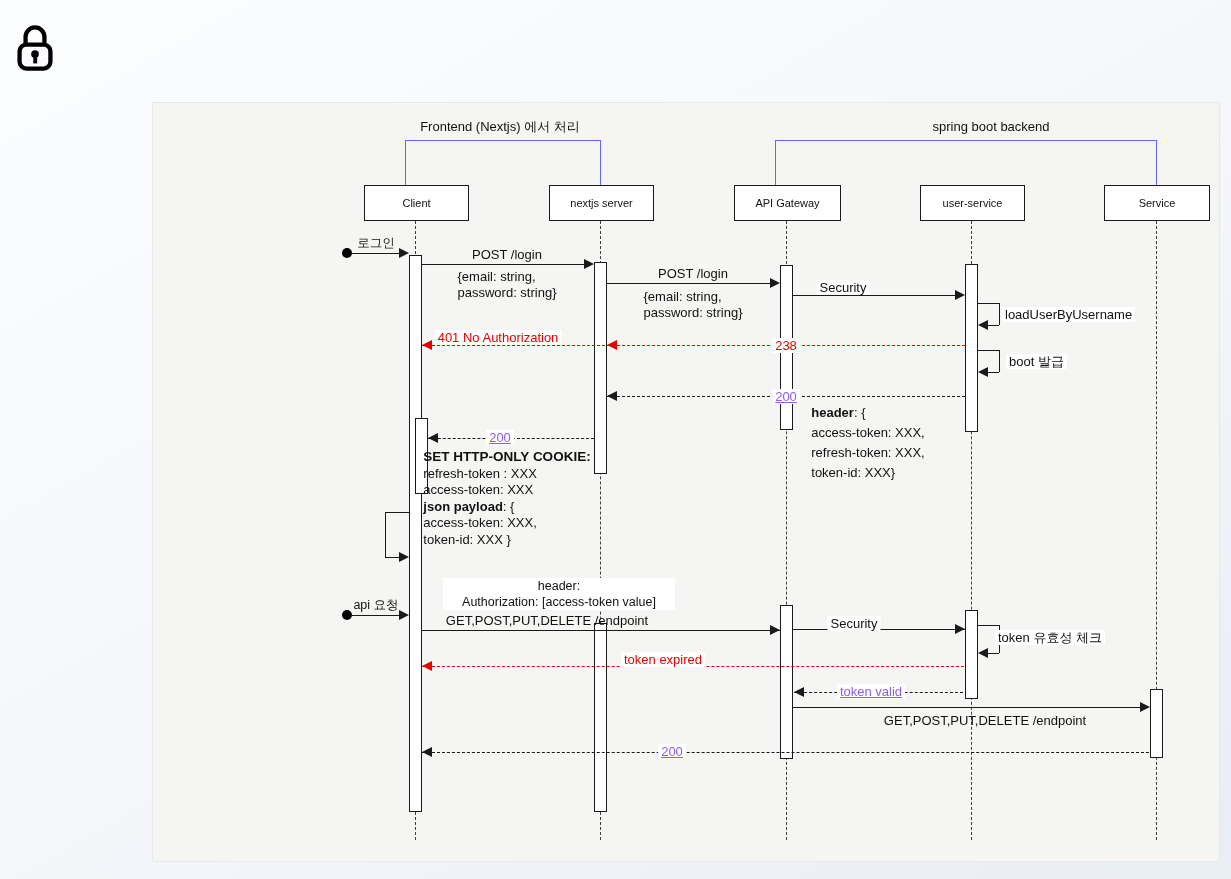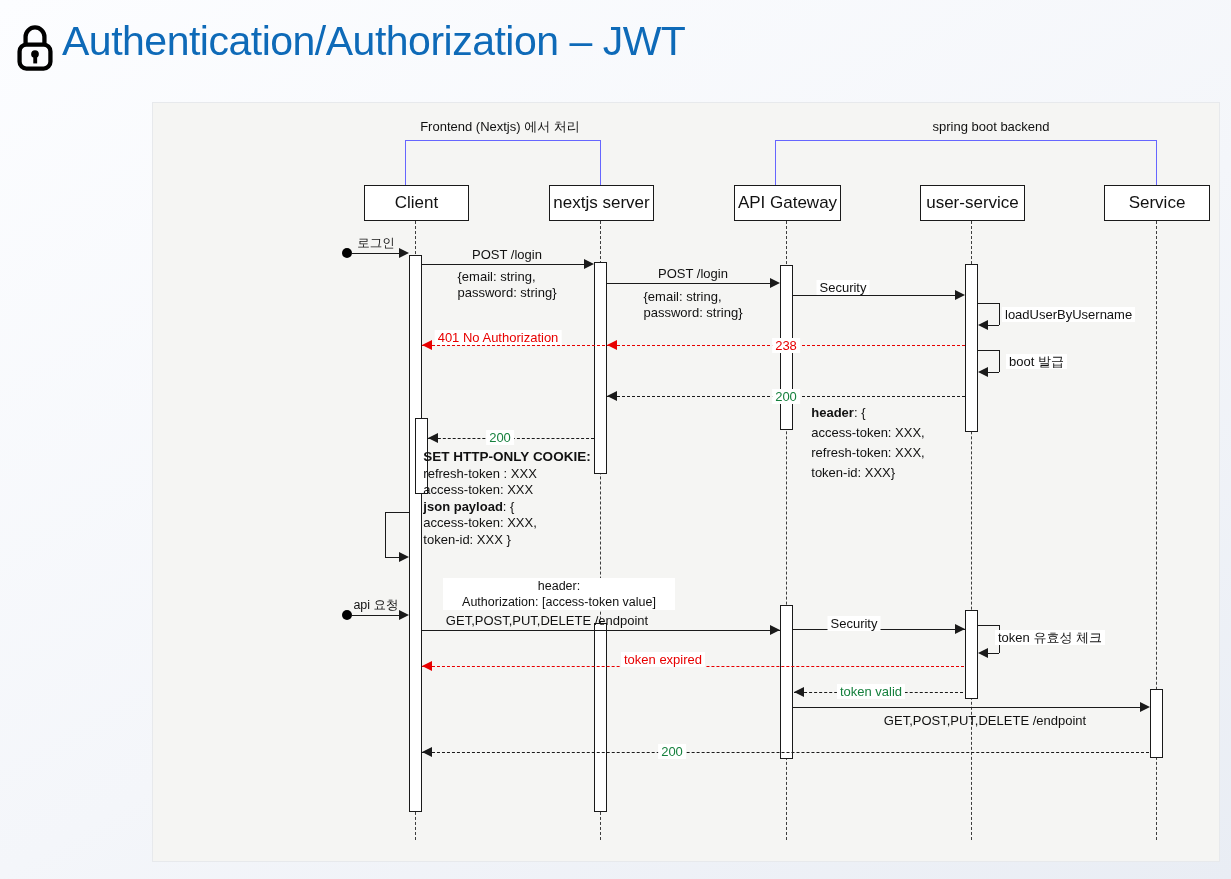--- a/index.html
+++ b/index.html
@@ -17,47 +17,46 @@
   .small{font-size:12.5px;}
   .line{position:absolute;height:0;border-top:1px solid #1a1a1a;}
   .dsh{border-top-style:dashed;}
   .redl{border-top-color:#e80000;}
   .vln{position:absolute;width:0;border-left:1px solid #1a1a1a;}
   .life{position:absolute;width:0;border-left:1px dashed #3d3d3d;}
   .bline{position:absolute;height:0;border-top:1px solid #6666ff;}
   .bvert{position:absolute;width:0;border-left:1px solid #6666ff;}
   .bar{position:absolute;width:11px;background:#fff;border:1px solid #1a1a1a;}
   .actor{position:absolute;height:34px;background:#fff;border:1px solid #1a1a1a;
-    display:flex;align-items:center;justify-content:center;font-size:17px;}
+    display:flex;align-items:center;justify-content:center;font-size:11px;}
   .ar,.al{position:absolute;width:0;height:0;border-top:5px solid transparent;border-bottom:5px solid transparent;}
   .ar{border-left:10px solid #1a1a1a;}
   .al{border-right:10px solid #1a1a1a;}
   .al.redh{border-right-color:#e80000;}
   .dot{position:absolute;width:10px;height:10px;border-radius:50%;background:#000;}
-  .blue{color:#15803d;}
+  .blue{color:#8b5cf6;text-decoration:underline;}
   .redt{color:#e80000;}
   .note{position:absolute;background:#fff;}
   .pre{white-space:pre;}
   .preline{white-space:pre-line;}
   b{font-weight:bold;}
 </style>
 </head>
 <body>
 
 <div class="stage">
 
   <span class="lock">
     <svg width="38" height="48" viewBox="0 0 44 56">
       <path d="M11 24 V15 a11 11 0 0 1 22 0 v9" fill="none" stroke="#000" stroke-width="5"></path>
       <rect x="4" y="24" width="36" height="28" rx="8" fill="none" stroke="#000" stroke-width="5"></rect>
       <circle cx="22" cy="35" r="4.5" fill="#000"></circle>
       <rect x="20" y="37" width="4.5" height="9" fill="#000"></rect>
     </svg>
   </span>
-  <div class="title">Authentication/Authorization – JWT</div>
 
   <div class="panel"></div>
 
   <div class="t c" style="left:500px;top:119px;">Frontend (Nextjs) 에서 처리</div>
   <div class="bline" style="left:405px;top:140px;width:196px;"></div>
   <div class="bvert" style="left:405px;top:140px;height:45px;"></div>
   <div class="bvert" style="left:600px;top:140px;height:45px;"></div>
 
   <div class="t c" style="left:991px;top:119px;">spring boot backend</div>
   <div class="bline" style="left:775px;top:140px;width:382px;"></div>

